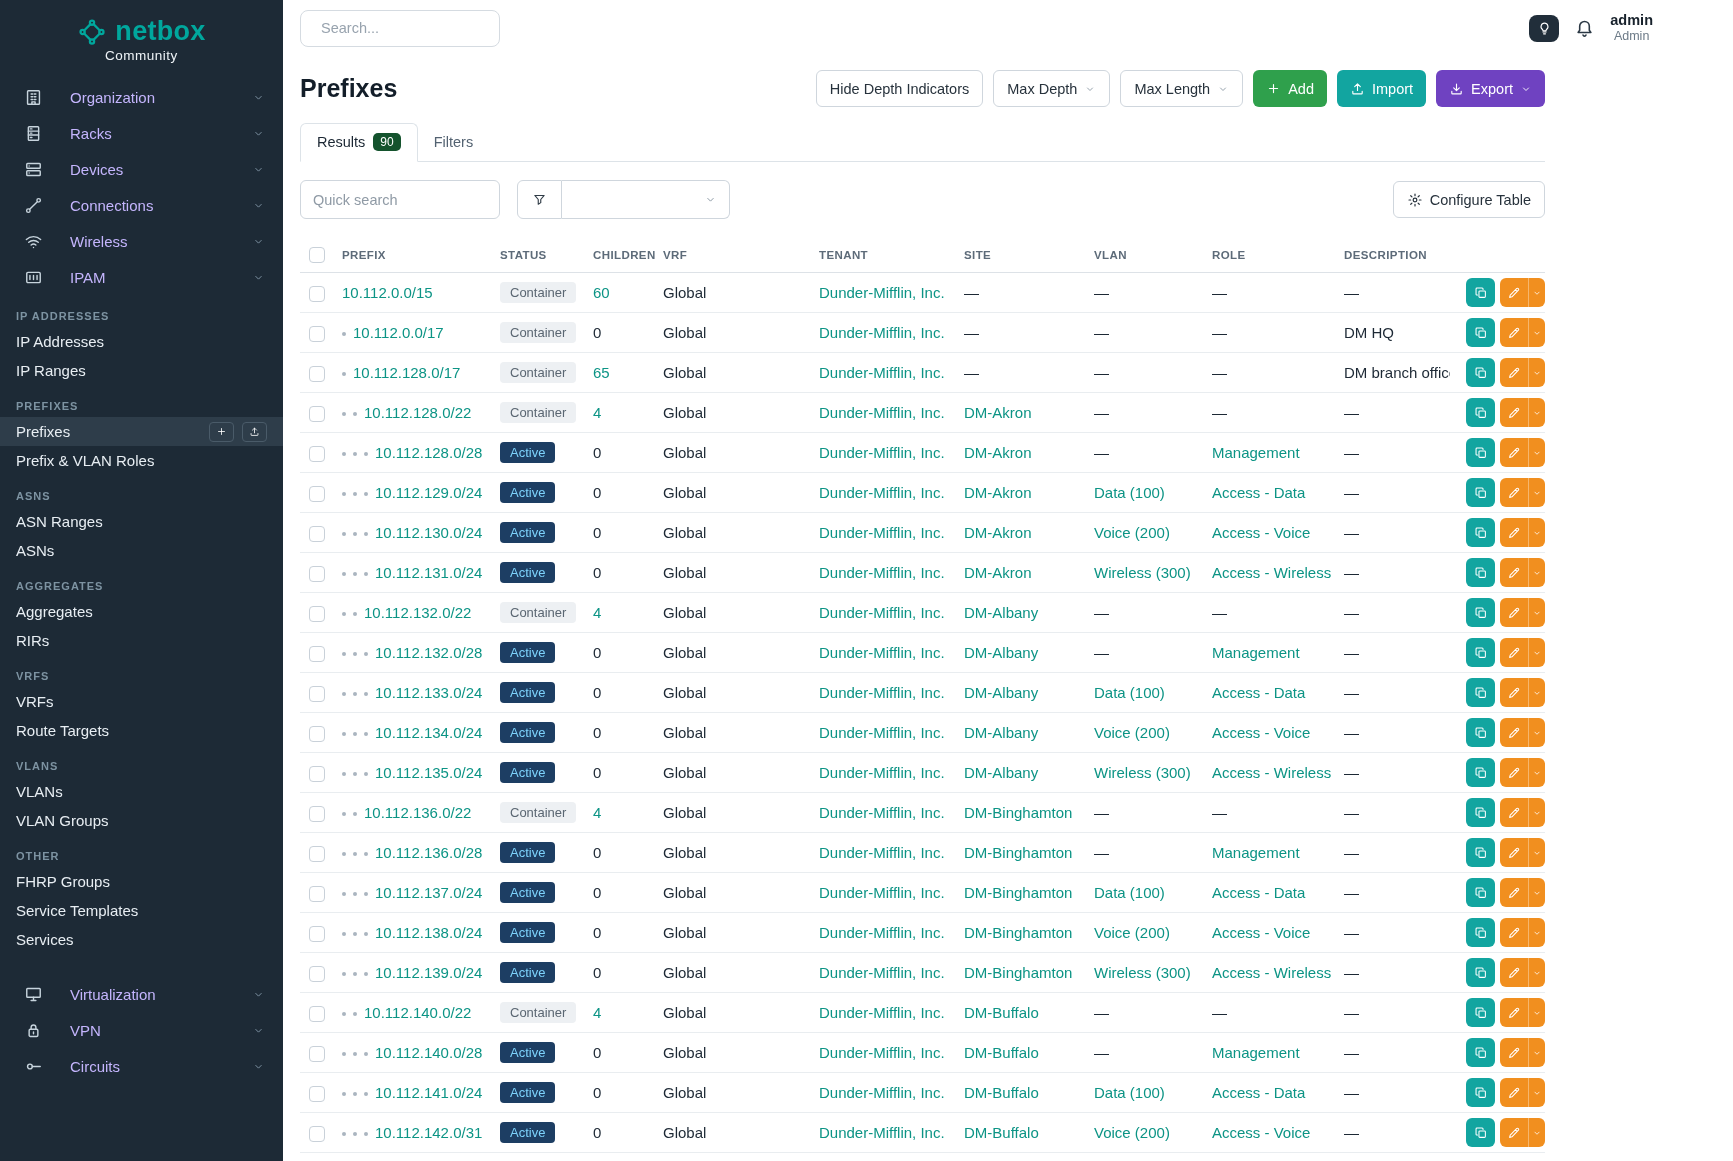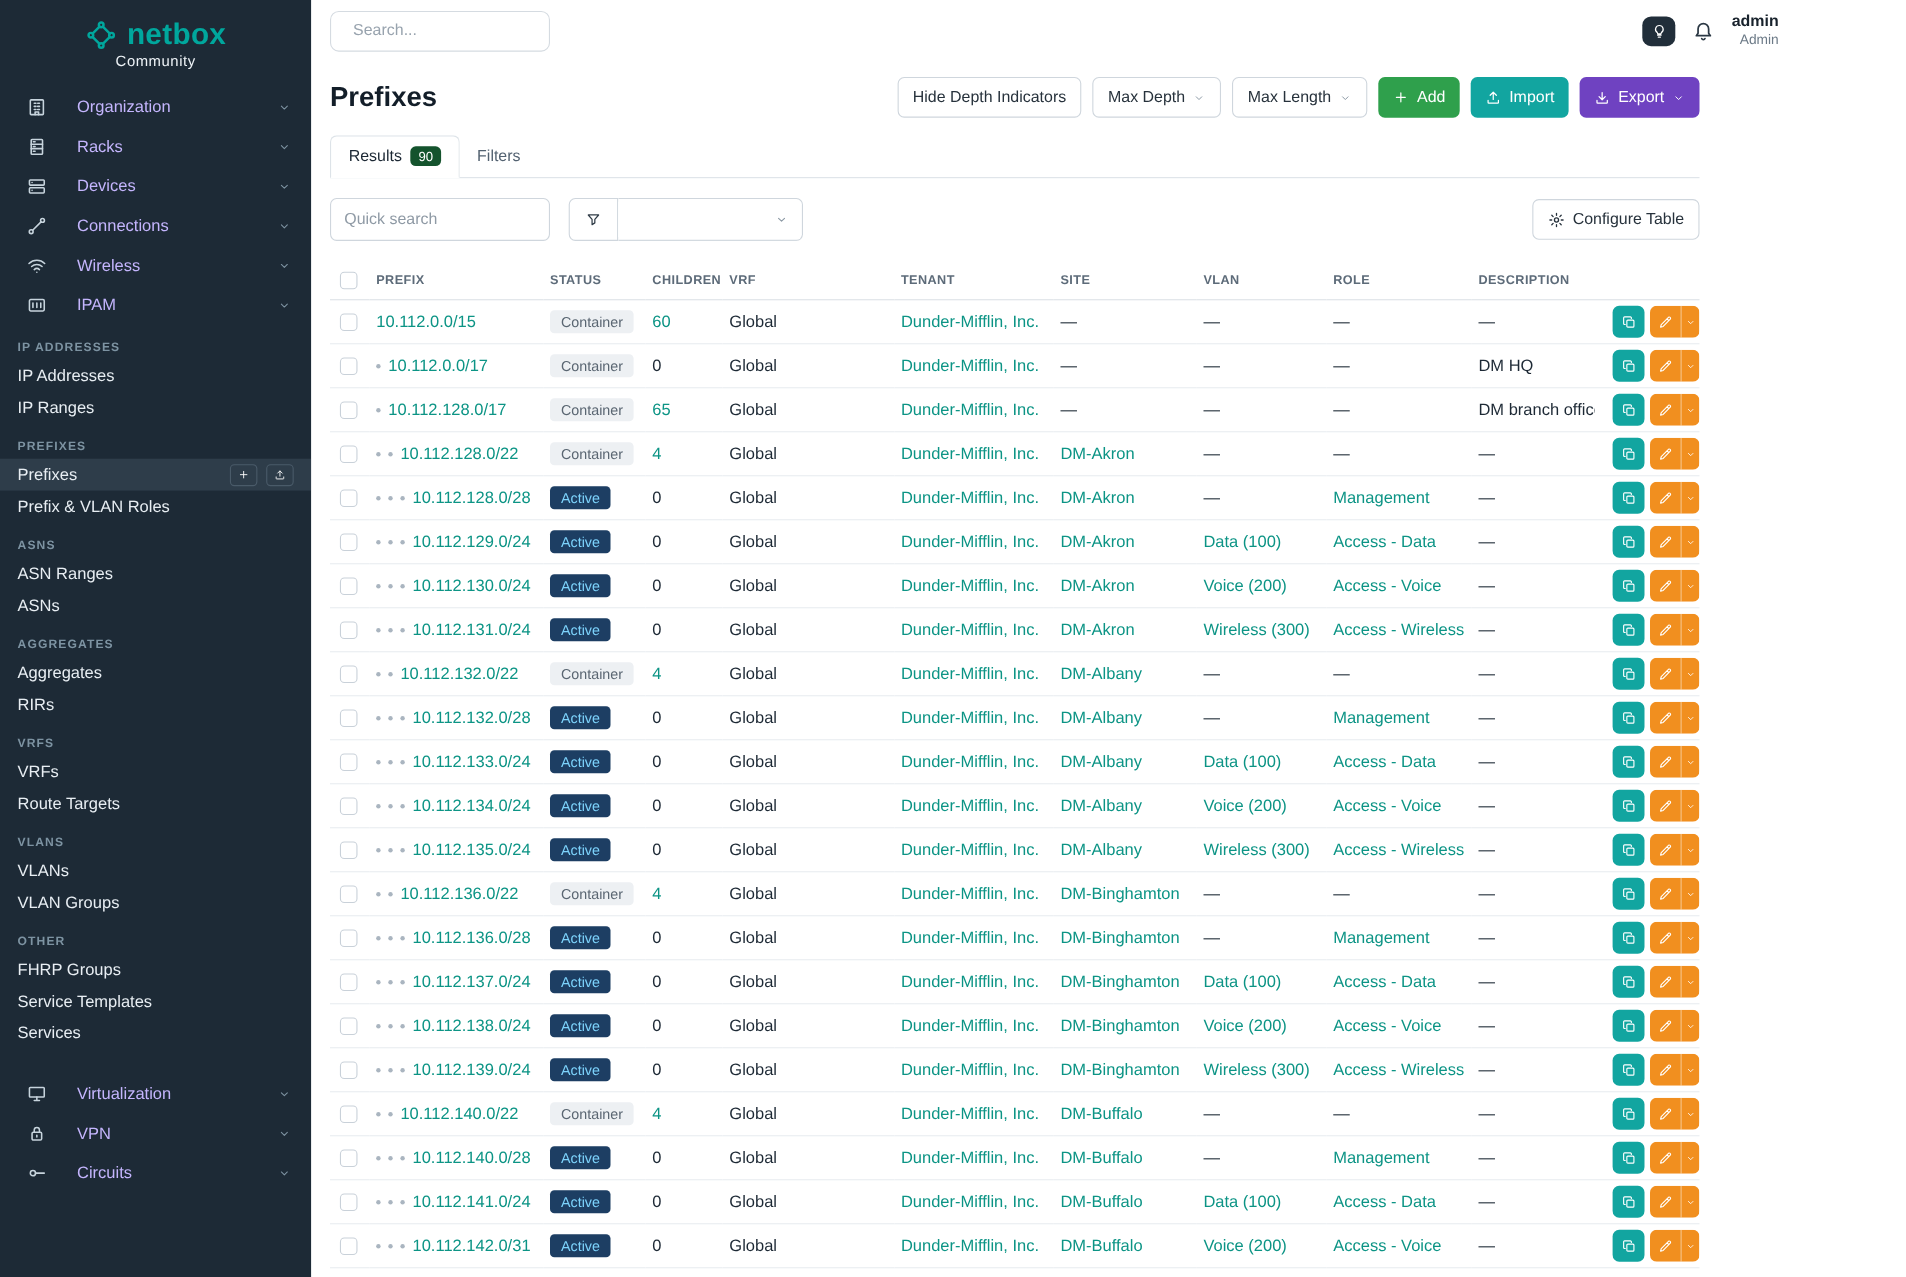--- a/index.html
+++ b/index.html
@@ -21,31 +21,31 @@
   .nav-heading{padding:15px 16px 5px;font-size:11px;font-weight:700;letter-spacing:1px;color:#7d93a2}
   .sub-item{display:flex;align-items:center;height:29px;padding:0 16px;font-size:15px;color:#e8eef3;cursor:pointer}
   .sub-item.active{background:var(--sidebar-active-bg,#2e3d4a)}
   .quick-btns{margin-left:auto;display:flex;gap:8px}
   .quick-btn{width:25px;height:20px;border:1px solid #4a5b69;border-radius:4px;background:transparent;color:#fff;display:inline-flex;align-items:center;justify-content:center;cursor:pointer}
   .quick-btn .icn{width:11px;height:11px}
   .nav-gap{height:22px}
 
   
   .main{flex:1;display:flex;flex-direction:column;background:#fff;overflow:hidden}
-  .topbar{height:56px;display:flex;align-items:center;padding:0 116px 0 17px}
+  .topbar{height:56px;display:flex;align-items:center;padding:0 80px 0 17px}
   .search-box{width:200px;height:37px;border:1px solid #d5dbe1;border-radius:8px;display:flex;align-items:center;gap:9px;padding:0 11px;color:#8a97a3}
   .search-box .icn{width:16px;height:16px}
   .search-box input{border:none;outline:none;flex:1;font-size:14.5px;font-family:inherit;color:#1d2935;background:transparent}
   .search-box input::placeholder{color:#98a3ae}
   .topbar-right{margin-left:auto;display:flex;align-items:center;gap:15px}
   .bulb-btn{width:30px;height:27px;border:none;border-radius:8px;background:#212e3a;color:#fff;display:flex;align-items:center;justify-content:center;cursor:pointer}
   .bulb-btn .icn{width:15px;height:15px}
   .bell-btn{border:none;background:none;color:#2b3844;cursor:pointer;display:flex}
   .bell-btn .icn{width:21px;height:21px}
-  .user{text-align:right;cursor:pointer;line-height:1.25}
+  .user{text-align:center;cursor:pointer;line-height:1.25}
   .user-name{font-size:14.5px;font-weight:700;color:#18222c}
   .user-role{font-size:12.5px;color:#6c7a87}
 
   
   .content{padding:6px 188px 0 17px;overflow:hidden;height:calc(100% - 56px)}
   .page-head{display:flex;align-items:center;margin-top:8px}
   .page-title{font-size:25px;font-weight:700;color:#131e29}
   .head-actions{margin-left:auto;display:flex;align-items:center;gap:10px}
   .btn{height:37px;border-radius:6px;font-size:14.5px;font-family:inherit;display:inline-flex;align-items:center;gap:7px;padding:0 13px;cursor:pointer;white-space:nowrap}
   .btn .icn{width:15px;height:15px}

